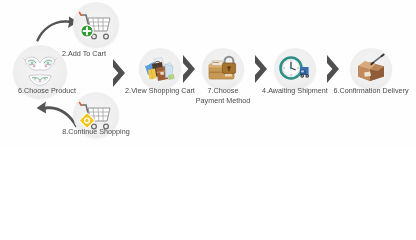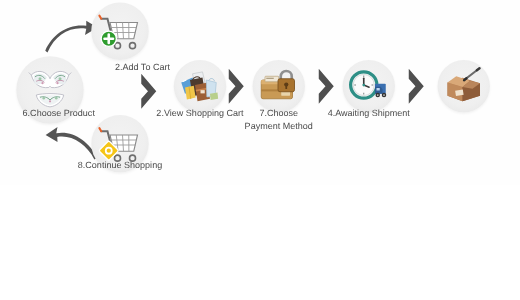--- a/index.html
+++ b/index.html
@@ -121,21 +121,21 @@
 
         <circle cx="17" cy="29.5" r="2.4" fill="none" stroke="#6e6e6e" stroke-width="1.3"></circle>
         <circle cx="29" cy="29.5" r="2.4" fill="none" stroke="#6e6e6e" stroke-width="1.3"></circle>
 
         <circle cx="10" cy="24" r="6.1" fill="#2e9c2e"></circle>
         <circle cx="10" cy="24" r="6.1" fill="none" stroke="#ffffff" stroke-width="1.1"></circle>
         <path d="M10,20.6 L10,27.4 M6.6,24 L13.4,24" stroke="#ffffff" stroke-width="2.1" stroke-linecap="round"></path>
       </svg>
     </span>
   </div>
-  <div class="caption" style="left:56px; top:49px; width:80px;text-align:right;">2.Add To Cart</div>
+  <div class="caption" style="left:44px; top:49px; width:80px;">2.Add To Cart</div>
 
   <div class="loop-arrow" style="left:36px; top:101px; width:44px; height:28px;">
     <svg width="44" height="28" viewBox="0 0 44 28">
       <path d="M42,25 C35,12 22,3 9,5.6 L10,0.5 L0.5,7 L10,12.6 L9.8,8.6
                C21,6.5 33,14 39.5,26.5 Z" fill="#555555"></path>
     </svg>
   </div>
 
   <div class="disc" style="left:73px; top:92px; width:46px; height:46px;">
     <span>
@@ -281,14 +281,15 @@
         <path d="M16,16.6 L22,11.5 L30,13.6 L24,18 Z" fill="#b9855b"></path>
 
         <rect x="10.4" y="19" width="6.2" height="4.4" fill="#f0e2cd" transform="rotate(-9 13.5 21.2)"></rect>
 
         <path d="M18,10.5 L27.5,3.2" stroke="#6b6b6b" stroke-width="1.6" stroke-linecap="round"></path>
         <path d="M27.5,3.2 L29.6,1.6" stroke="#3a3a3a" stroke-width="2" stroke-linecap="round"></path>
         <path d="M17.2,11.2 L19.2,9.6" stroke="#2e2e2e" stroke-width="1.8" stroke-linecap="round"></path>
       </svg>
     </span>
   </div>
+  <div class="caption" style="left:325px; top:86px; width:92px;">6.Confirmation Delivery</div>
 
 </div>
 
 </body></html>

